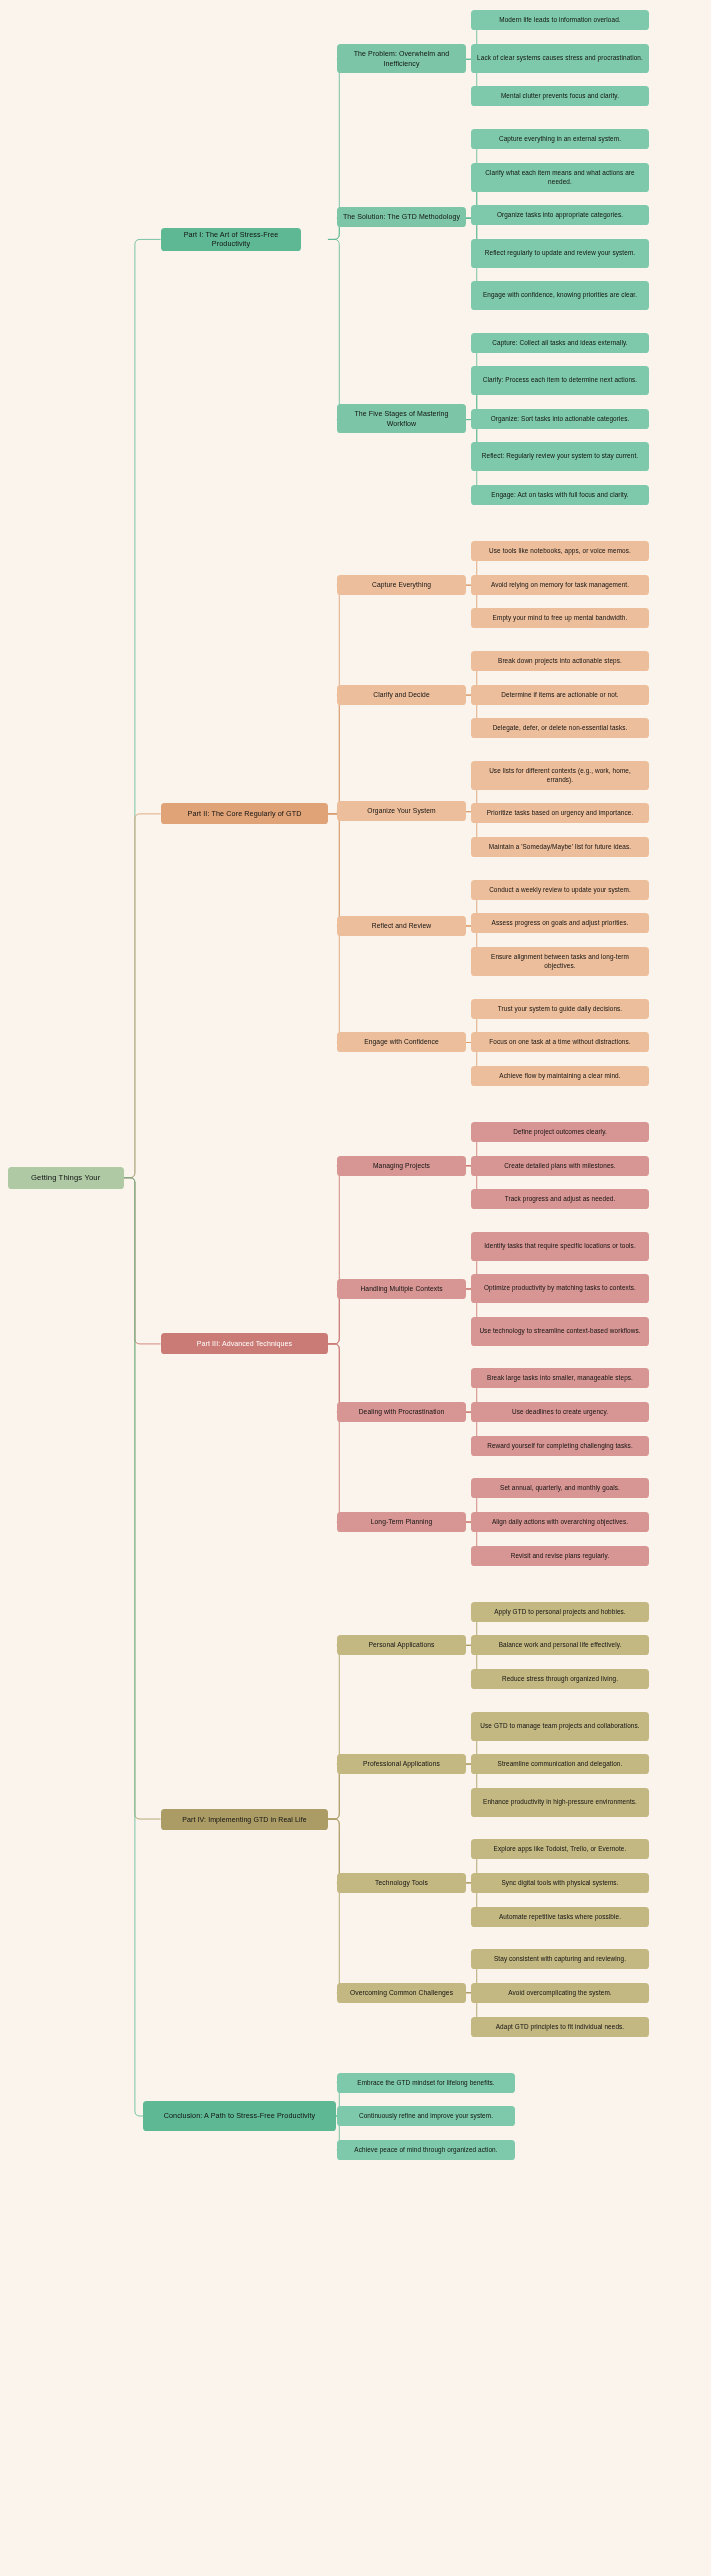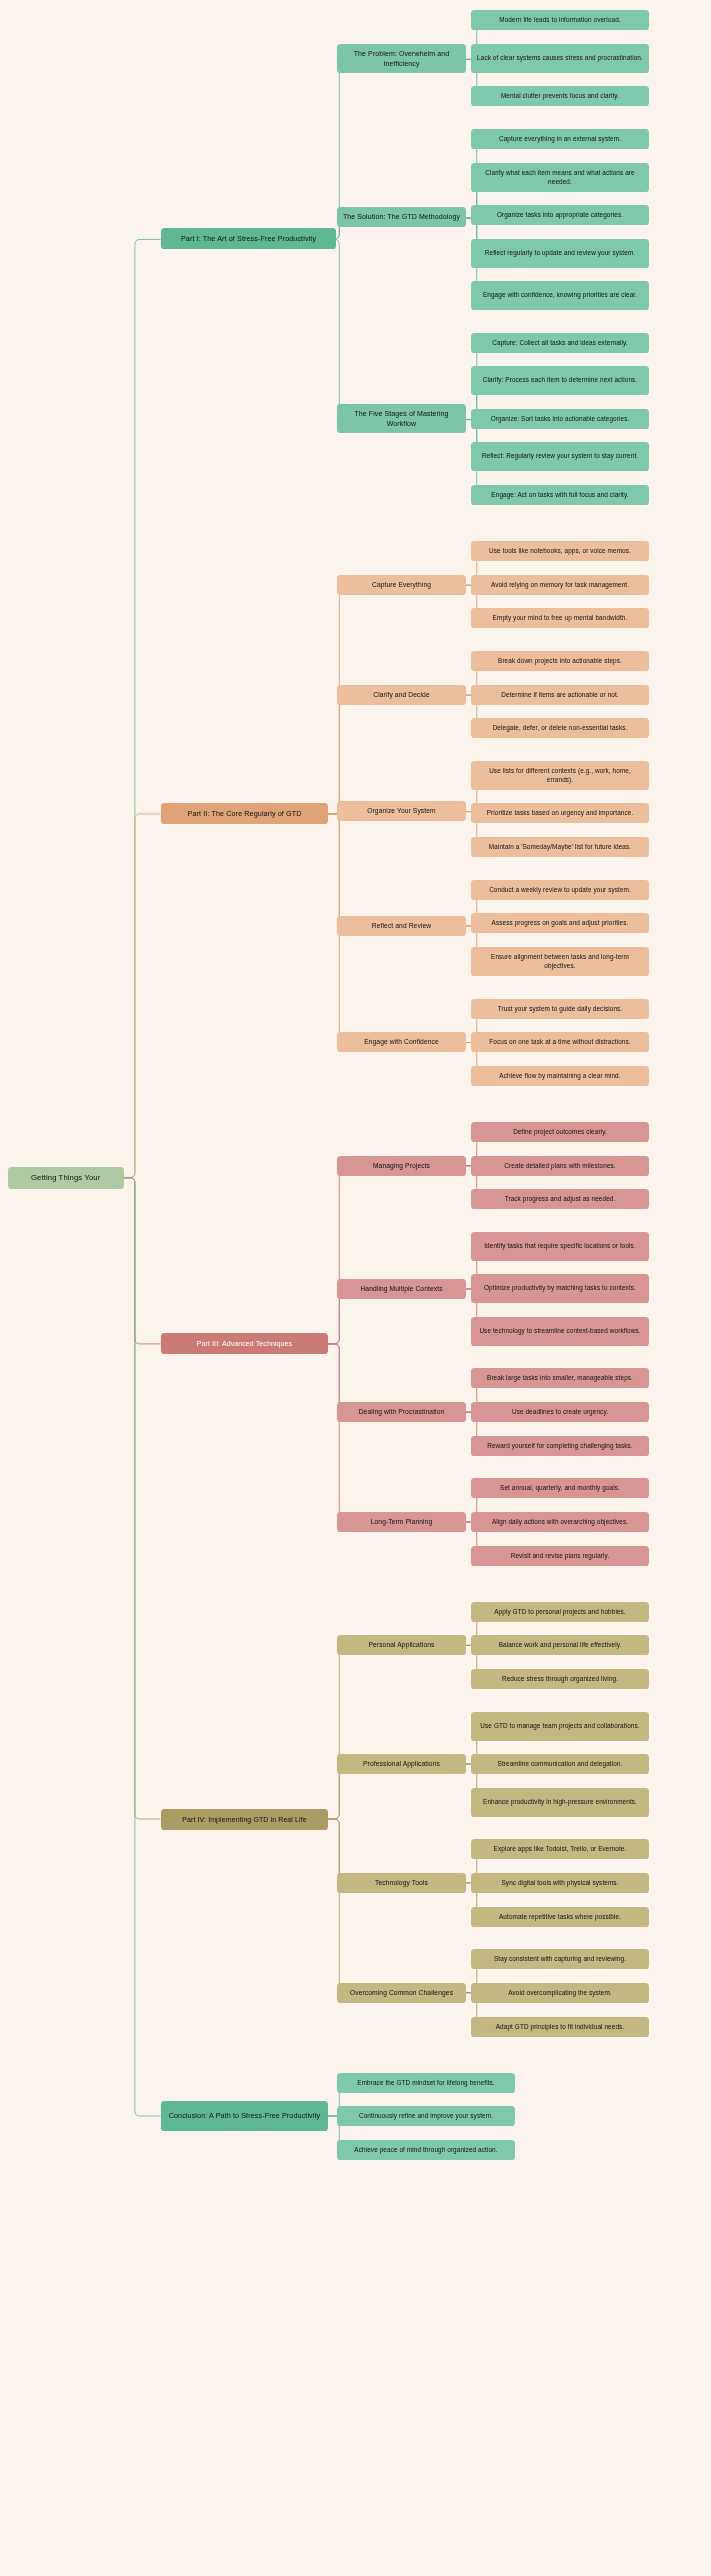--- a/index.html
+++ b/index.html
@@ -130,21 +130,21 @@
       <div class="node n-green3" style="left: 471px; width: 178px; min-height: 20px; top: 205px;">Organize tasks into appropriate categories.</div>
       <div class="node n-green3" style="left: 471px; width: 178px; min-height: 29px; top: 239px;">Reflect regularly to update and review your system.</div>
       <div class="node n-green3" style="left: 471px; width: 178px; min-height: 29px; top: 281px;">Engage with confidence, knowing priorities are clear.</div>
       <div class="node n-green2" style="left: 337px; width: 129px; min-height: 20px; top: 207px;">The Solution: The GTD Methodology</div>
       <div class="node n-green3" style="left: 471px; width: 178px; min-height: 20px; top: 333px;">Capture: Collect all tasks and ideas externally.</div>
       <div class="node n-green3" style="left: 471px; width: 178px; min-height: 29px; top: 366px;">Clarify: Process each item to determine next actions.</div>
       <div class="node n-green3" style="left: 471px; width: 178px; min-height: 20px; top: 409px;">Organize: Sort tasks into actionable categories.</div>
       <div class="node n-green3" style="left: 471px; width: 178px; min-height: 29px; top: 442px;">Reflect: Regularly review your system to stay current.</div>
       <div class="node n-green3" style="left: 471px; width: 178px; min-height: 20px; top: 485px;">Engage: Act on tasks with full focus and clarity.</div>
       <div class="node n-green2" style="left: 337px; width: 129px; min-height: 29px; top: 404px;">The Five Stages of Mastering Workflow</div>
-      <div class="node n-green1" style="left: 161px; width: 175px; min-height: 21px; top: 228px;">Part I: The Art of Stress-Free Productivity</div>
+      <div class="node n-green1" style="left: 161px; width: 140px; min-height: 21px; top: 228px;">Part I: The Art of Stress-Free Productivity</div>
       <div class="node n-orange3" style="left: 471px; width: 178px; min-height: 20px; top: 541px;">Use tools like notebooks, apps, or voice memos.</div>
       <div class="node n-orange3" style="left: 471px; width: 178px; min-height: 20px; top: 575px;">Avoid relying on memory for task management.</div>
       <div class="node n-orange3" style="left: 471px; width: 178px; min-height: 20px; top: 608px;">Empty your mind to free up mental bandwidth.</div>
       <div class="node n-orange2" style="left: 337px; width: 129px; min-height: 20px; top: 575px;">Capture Everything</div>
       <div class="node n-orange3" style="left: 471px; width: 178px; min-height: 20px; top: 651px;">Break down projects into actionable steps.</div>
       <div class="node n-orange3" style="left: 471px; width: 178px; min-height: 20px; top: 685px;">Determine if items are actionable or not.</div>
       <div class="node n-orange3" style="left: 471px; width: 178px; min-height: 20px; top: 718px;">Delegate, defer, or delete non-essential tasks.</div>
       <div class="node n-orange2" style="left: 337px; width: 129px; min-height: 20px; top: 685px;">Clarify and Decide</div>
       <div class="node n-orange3" style="left: 471px; width: 178px; min-height: 29px; top: 761px;">Use lists for different contexts (e.g., work, home, errands).</div>
       <div class="node n-orange3" style="left: 471px; width: 178px; min-height: 20px; top: 803px;">Prioritize tasks based on urgency and importance.</div>
@@ -189,17 +189,17 @@
       <div class="node n-olive3" style="left: 471px; width: 178px; min-height: 20px; top: 1907px;">Automate repetitive tasks where possible.</div>
       <div class="node n-olive2" style="left: 337px; width: 129px; min-height: 20px; top: 1873px;">Technology Tools</div>
       <div class="node n-olive3" style="left: 471px; width: 178px; min-height: 20px; top: 1949px;">Stay consistent with capturing and reviewing.</div>
       <div class="node n-olive3" style="left: 471px; width: 178px; min-height: 20px; top: 1983px;">Avoid overcomplicating the system.</div>
       <div class="node n-olive3" style="left: 471px; width: 178px; min-height: 20px; top: 2017px;">Adapt GTD principles to fit individual needs.</div>
       <div class="node n-olive2" style="left: 337px; width: 129px; min-height: 20px; top: 1983px;">Overcoming Common Challenges</div>
       <div class="node n-olive1" style="left: 161px; width: 167px; min-height: 21px; top: 1809px;">Part IV: Implementing GTD in Real Life</div>
       <div class="node n-green3" style="left: 337px; width: 178px; min-height: 20px; top: 2073px;">Embrace the GTD mindset for lifelong benefits.</div>
       <div class="node n-green3" style="left: 337px; width: 178px; min-height: 20px; top: 2106px;">Continuously refine and improve your system.</div>
       <div class="node n-green3" style="left: 337px; width: 178px; min-height: 20px; top: 2140px;">Achieve peace of mind through organized action.</div>
-      <div class="node n-green1" style="left: 161px; width: 167px; min-height: 30px; top: 2101px;">Conclusion: A Path to Stress-Free Productivity</div>
+      <div class="node n-green1" style="left: 143px; width: 193px; min-height: 30px; top: 2101px;">Conclusion: A Path to Stress-Free Productivity</div>
       <div class="node n-root" style="left: 7.7px; width: 116px; min-height: 21.5px; top: 1167px;">Getting Things Your</div>
     </div>
 </div>
 
 
 </body></html>

